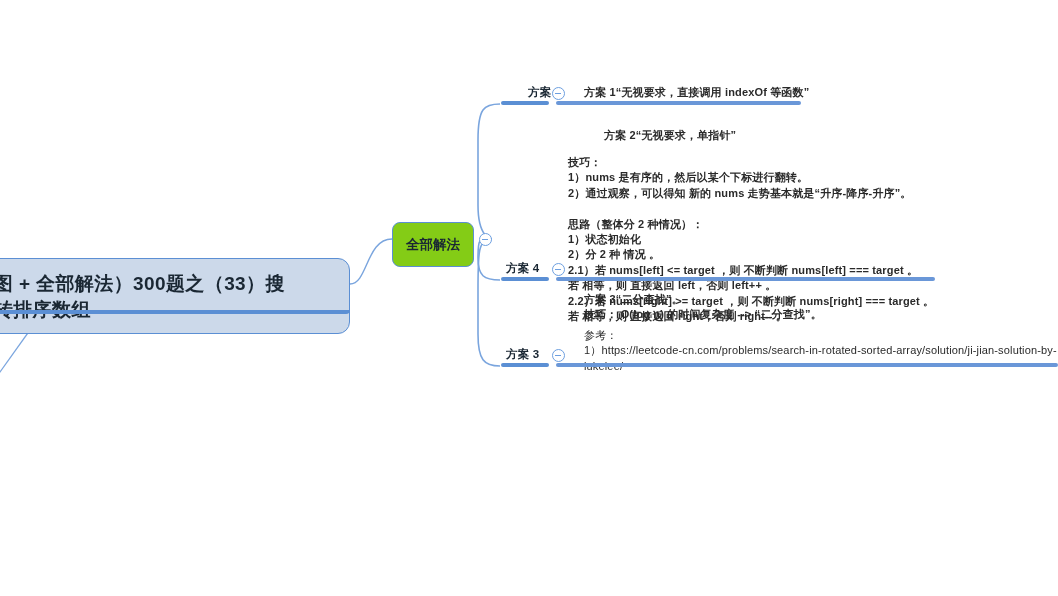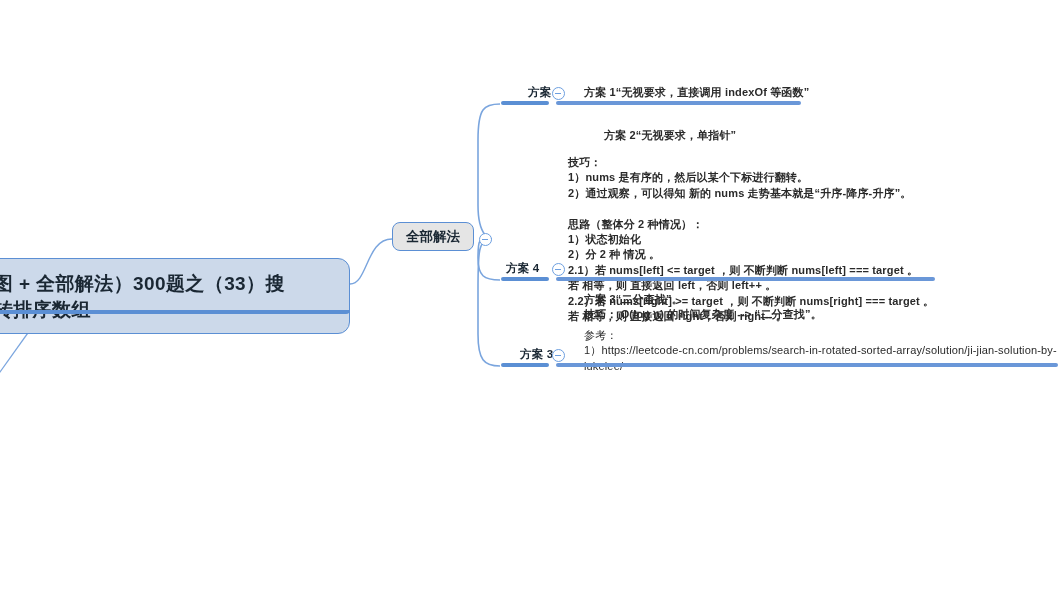--- a/index.html
+++ b/index.html
@@ -61,24 +61,24 @@
     background: #5b8fd4;
     border-bottom-left-radius: 10px;
     border-bottom-right-radius: 10px;
   }
 
   
   .center-node {
     position: absolute;
     left: 392px;
     top: 222px;
-    background: #e5e5e5;
+    background: #84cc16;
     border: 1.5px solid #5b8fd4;
     border-radius: 8px;
-    padding: 5px 13px;
+    padding: 13px 13px;
     font-size: 13.5px;
     font-weight: bold;
     color: #1a2733;
     white-space: nowrap;
     line-height: 17px;
   }
 
   
   .toggle {
     position: absolute;
@@ -176,21 +176,21 @@
 
 思路（整体分 2 种情况）：
 1）状态初始化
 2）分 2 种 情况 。
 2.1）若 nums[left] &lt;= target ，则 不断判断 nums[left] === target 。
 若 相等，则 直接返回 left，否则 left++ 。
 2.2）若 nums[right] &gt;= target ，则 不断判断 nums[right] === target 。
 若 相等，则 直接返回 right，否则 right-- 。</div>
   <div class="underline light" style="left:556px; top:277px; width:379px;"></div>
 
-  <div class="branch-label" style="left:520px; top:347px;">方案 3</div>
+  <div class="branch-label" style="left:506px; top:347px;">方案 3</div>
   <div class="underline" style="left:501px; top:363px; width:48px;"></div>
   <div class="toggle" style="left:552px; top:349px;"></div>
   <div class="content bold" style="left:584px; top:292px; width:400px;">方案 3“二分查找”。
 技巧： O(log n) 的时间复杂度 --&gt; “二分查找”。</div>
   <div class="content" style="left:584px; top:328px; width:478px;">参考：
 1）https://leetcode-cn.com/problems/search-in-rotated-sorted-array/solution/ji-jian-solution-by-
 lukelee/</div>
   <div class="underline light" style="left:556px; top:363px; width:502px;"></div>
 
 </div>

